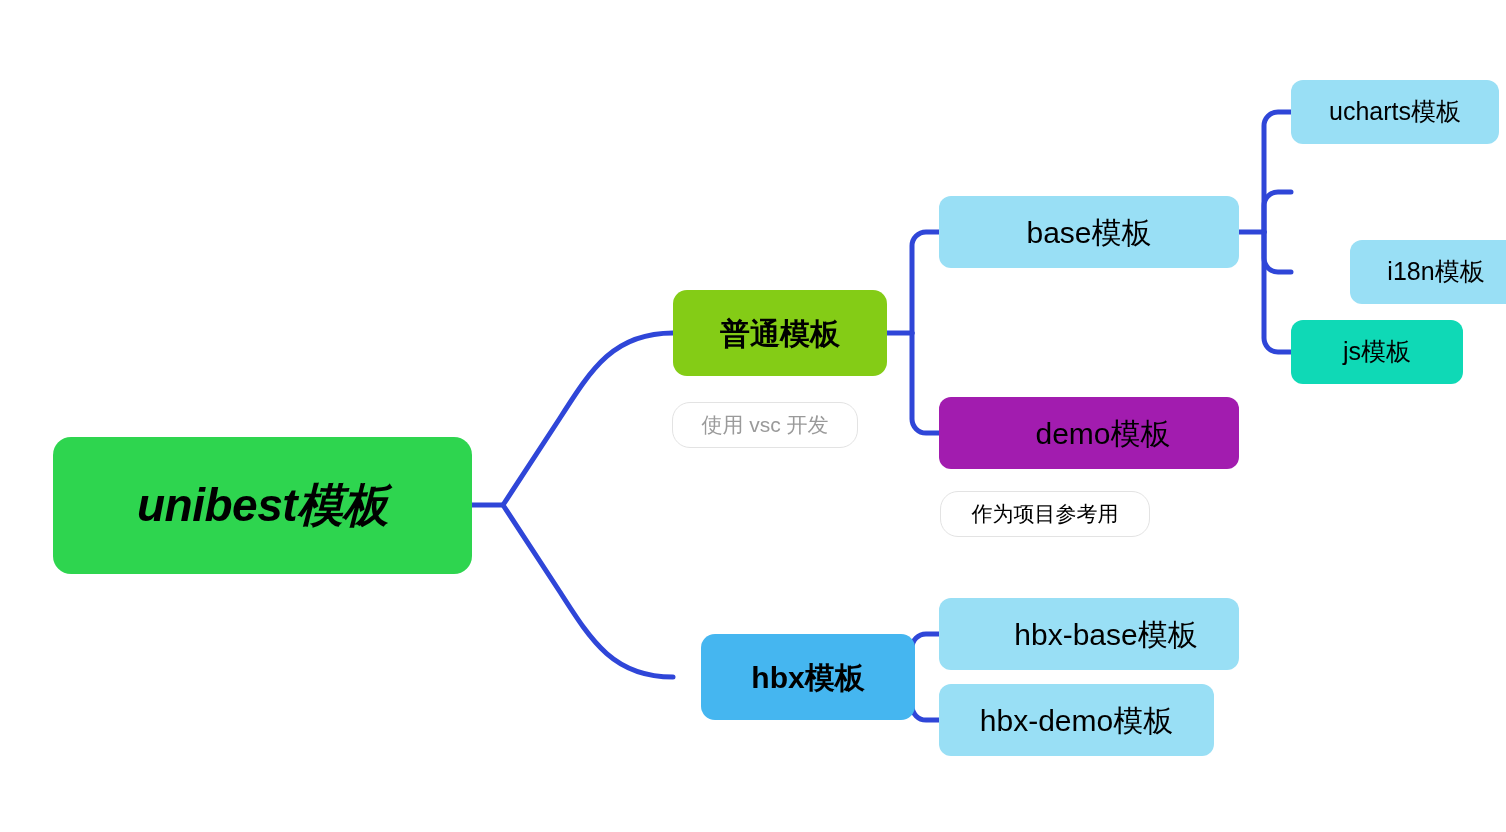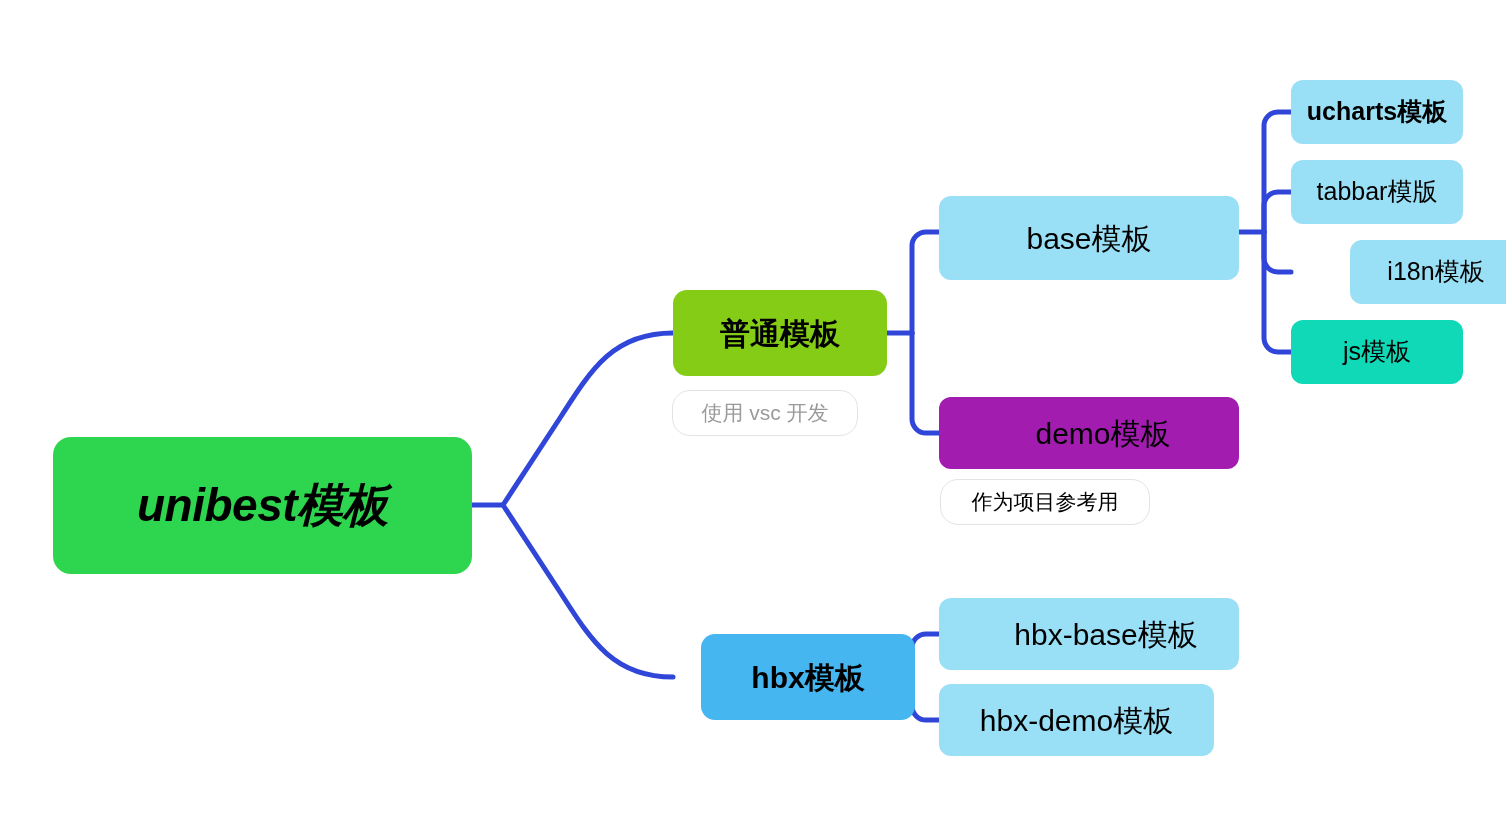--- a/index.html
+++ b/index.html
@@ -56,20 +56,21 @@
     box-sizing: border-box;
     display: flex;
     align-items: center;
     justify-content: center;
     background: #ffffff;
     border: 1.5px solid #e3e3e3;
     border-radius: 18px;
     color: #9a9a9a;
     white-space: nowrap;
     user-select: none;
+    margin-top: 12px;
   }
 </style>
 </head>
 <body>
 
 <div id="canvas" style="background: rgb(255, 255, 255);">
 
   <svg id="connectors" viewBox="0 0 1506 832" xmlns="http://www.w3.org/2000/svg">
     <g fill="none" stroke="#2f46d8" stroke-width="5" stroke-linecap="round" stroke-linejoin="round">
 
@@ -99,38 +100,35 @@
     <span>unibest模板</span>
   </div>
 
   <div class="node node-branch" id="n-normal" style="left: 673px; top: 290px; width: 214px; height: 86px; background: #84cc16; font-size: 30px;">
     <span>普通模板</span>
   </div>
   <div class="node node-branch" id="n-hbx" style="left: 673px; top: 634px; width: 214px; height: 86px; background: rgb(69, 182, 240); font-size: 30px; margin-left: 28px;">
     <span>hbx模板</span>
   </div>
 
-  <div class="node node-leaf" id="n-base" style="left: 939px; top: 196px; width: 300px; height: 84px; background: rgb(153, 223, 245); font-size: 30px;">
+  <div class="node node-leaf" id="n-base" style="left: 939px; top: 196px; width: 300px; height: 72px; background: rgb(153, 223, 245); font-size: 30px;">
     <span>base模板</span>
   </div>
   <div class="node node-leaf" id="n-demo" style="left: 939px; top: 397px; width: 300px; height: 72px; background: #a21caf; font-size: 30px; padding-left: 28px;">
     <span>demo模板</span>
   </div>
   <div class="node node-leaf" id="n-hbx-base" style="left: 939px; top: 598px; width: 300px; height: 72px; background: rgb(153, 223, 245); font-size: 30px; padding-left: 34px;">
     <span>hbx-base模板</span>
   </div>
   <div class="node node-leaf" id="n-hbx-demo" style="left: 939px; top: 684px; width: 275px; height: 72px; background: rgb(153, 223, 245); font-size: 30px;">
     <span>hbx-demo模板</span>
   </div>
 
-  <div class="node node-leaf" id="n-ucharts" style="left: 1291px; top: 80px; width: 172px; height: 64px; background: rgb(153, 223, 245); font-size: 25px; font-weight: bold;">
+  <div class="node node-leaf" id="n-ucharts" style="left: 1291px; top: 80px; width: 208px; height: 64px; background: rgb(153, 223, 245); font-size: 25px;">
     <span>ucharts模板</span>
-  </div>
-  <div class="node node-leaf" id="n-tabbar" style="left: 1291px; top: 160px; width: 172px; height: 64px; background: rgb(153, 223, 245); font-size: 25px;">
-    <span>tabbar模版</span>
   </div>
   <div class="node node-leaf" id="n-i18n" style="left: 1350px; top: 240px; width: 172px; height: 64px; background: rgb(153, 223, 245); font-size: 25px;">
     <span>i18n模板</span>
   </div>
   <div class="node node-leaf" id="n-js" style="left: 1291px; top: 320px; width: 172px; height: 64px; background: rgb(15, 217, 182); font-size: 25px;">
     <span>js模板</span>
   </div>
 
   <div class="note" id="note-normal" style="left: 672px; top: 390px; width: 186px; height: 46px; font-size: 21px; background: rgb(255, 255, 255); border-color: rgb(227, 227, 227); color: rgb(154, 154, 154);">
     <span>使用 vsc 开发</span>

